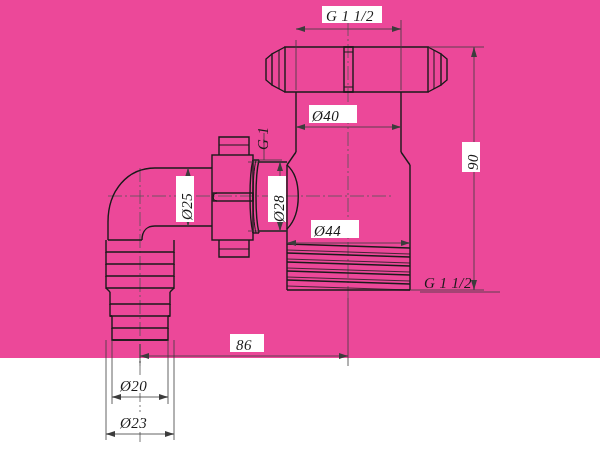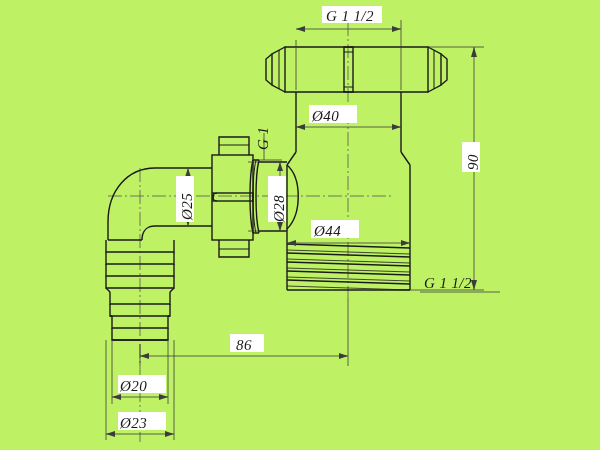--- a/index.html
+++ b/index.html
@@ -1,18 +1,18 @@
 <!DOCTYPE html>
 <html><head>
 <meta charset="utf-8">
 <style>
   html,body{margin:0;padding:0;background:#ffffff;}
   body{width:600px;height:450px;overflow:hidden;
        font-family:"Liberation Sans", sans-serif;}
-  #sheet{position:relative;width:600px;height:450px;background:#bef264;}
+  #sheet{position:relative;width:600px;height:358px;background:#ec4899;}
   svg{display:block;}
   .obj{fill:none;stroke:#1a1a1a;stroke-width:1.4;stroke-linejoin:miter;stroke-linecap:butt;}
   .obj-thin{fill:none;stroke:#1a1a1a;stroke-width:1.0;}
   .thread{fill:none;stroke:#1a1a1a;stroke-width:1.5;}
   .thread-thin{fill:none;stroke:#1a1a1a;stroke-width:0.8;}
   .dim{fill:none;stroke:#3c3c3c;stroke-width:0.8;}
   .ext{fill:none;stroke:#3c3c3c;stroke-width:0.8;}
   .ctr{fill:none;stroke:#555;stroke-width:0.8;
        stroke-dasharray:14 3 2 3;}
   .arrow{fill:#3c3c3c;stroke:none;}

